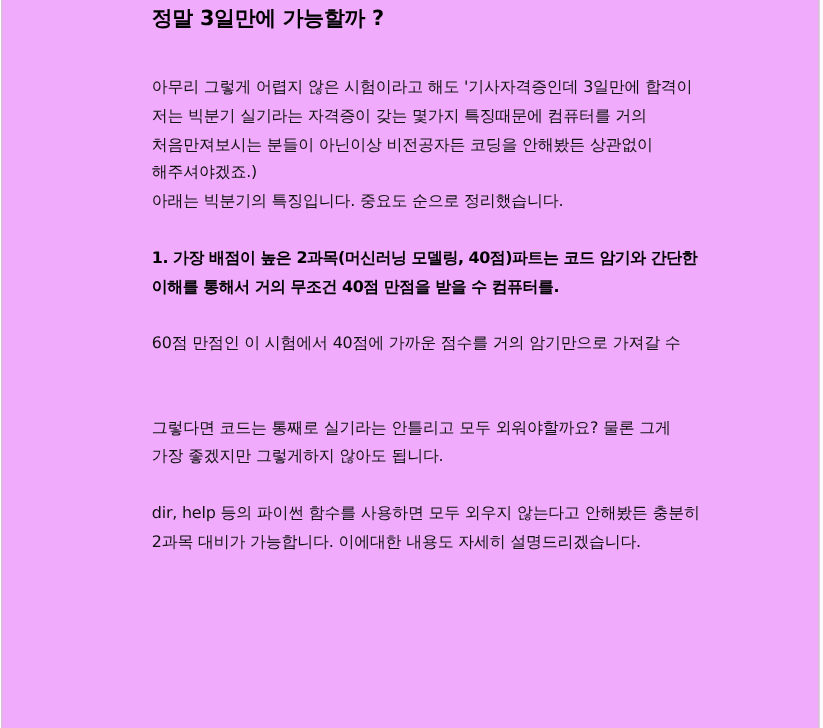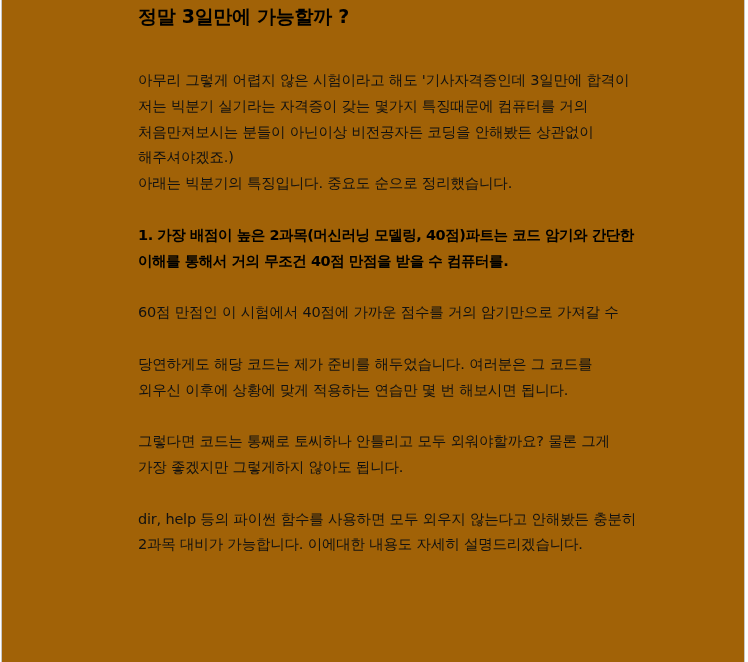--- a/index.html
+++ b/index.html
@@ -16,21 +16,21 @@
       color: #111111;
     }
     .page {
       position: absolute;
       left: 1px;
       top: 0;
       width: 744px;
       height: 662px;
       border-left: 1px solid #c8c8c8;
       border-right: 1px solid #c8c8c8;
-      background: #a16207;
+      background: #f0abfc;
       box-sizing: border-box;
     }
     .content {
       position: absolute;
       left: 136px;
       top: 0;
       width: 530px;
     }
     .title {
       position: absolute;
@@ -92,29 +92,25 @@
       </div>
 
       <span class="blank"></span>
 
       <div>
         <span class="line">60점 만점인 이 시험에서 40점에 가까운 점수를 거의 암기만으로 가져갈 수</span>
       </div>
 
       <span class="blank"></span>
 
-      <div>
-        <span class="line">당연하게도 해당 코드는 제가 준비를 해두었습니다. 여러분은 그 코드를</span>
-        <span class="line">외우신 이후에 상황에 맞게 적용하는 연습만 몇 번 해보시면 됩니다.</span>
-      </div>
 
       <span class="blank"></span>
 
       <div>
-        <span class="line">그렇다면 코드는 통째로 토씨하나 안틀리고 모두 외워야할까요? 물론 그게</span>
+        <span class="line">그렇다면 코드는 통째로 실기라는 안틀리고 모두 외워야할까요? 물론 그게</span>
         <span class="line">가장 좋겠지만 그렇게하지 않아도 됩니다.</span>
       </div>
 
       <span class="blank"></span>
 
       <div>
         <span class="line">dir, help 등의 파이썬 함수를 사용하면 모두 외우지 않는다고 안해봤든 충분히</span>
         <span class="line">2과목 대비가 가능합니다. 이에대한 내용도 자세히 설명드리겠습니다.</span>
       </div>
 

